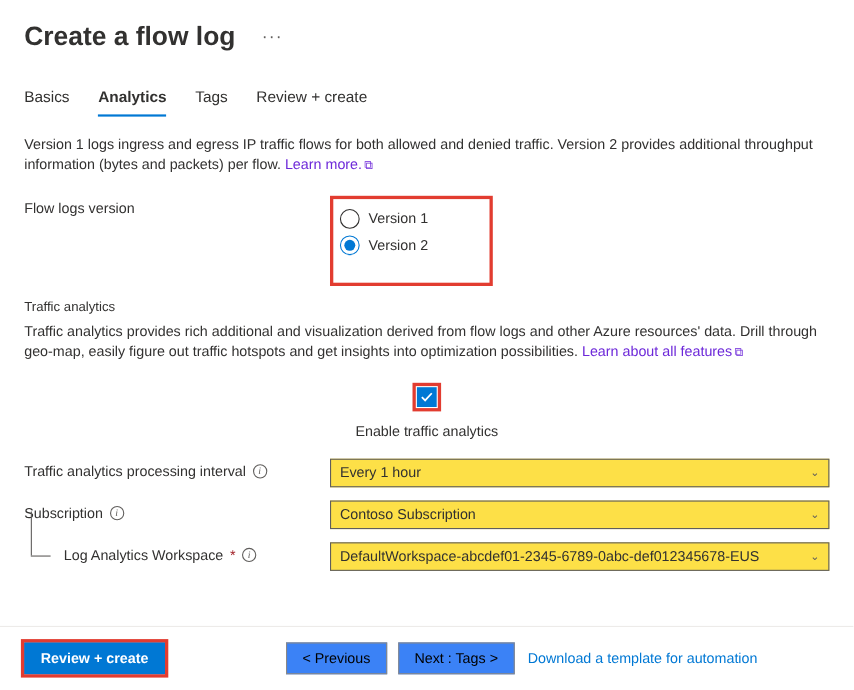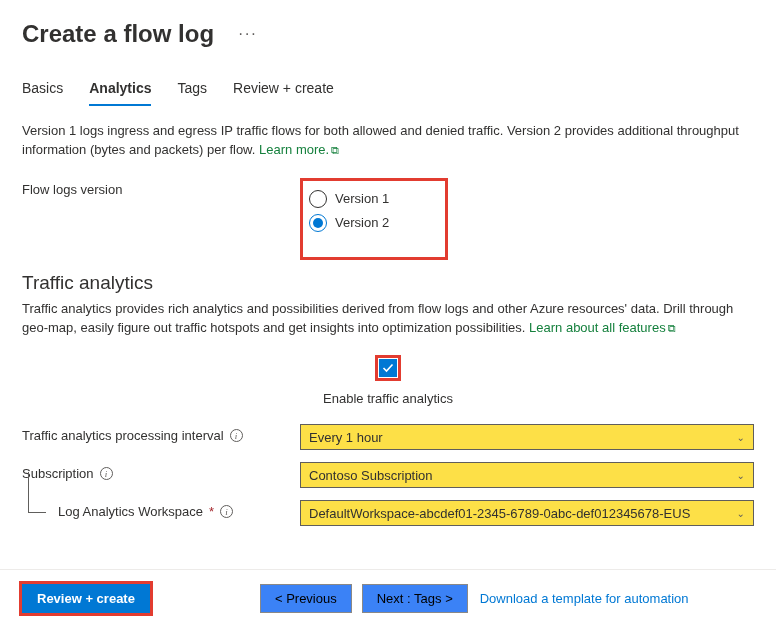--- a/index.html
+++ b/index.html
@@ -48,21 +48,21 @@
     font-weight: 600;
     border-bottom: 2px solid #0078d4;
   }
   .desc {
     font-size: 13px;
     line-height: 1.45;
     color: #323130;
     margin-bottom: 18px;
   }
   .link {
-    color: #15803d;
+    color: #6d28d9;
     text-decoration: none;
     cursor: pointer;
   }
   .ext-icon {
     display: inline-block;
     font-size: 11px;
     margin-left: 2px;
     vertical-align: 0;
   }
   .row {
@@ -106,21 +106,21 @@
   .radio-circle.checked {
     border-color: #0078d4;
   }
   .radio-dot {
     width: 10px;
     height: 10px;
     border-radius: 50%;
     background: #0078d4;
   }
   .section-heading {
-    font-size: 19px;
+    font-size: 12px;
     margin-top: 8px;
     margin-bottom: 6px;
   }
   .checkbox-row {
     display: flex;
     align-items: center;
     gap: 10px;
     margin: 18px 0 18px 0;
     flex-direction: column;
   }
@@ -273,21 +273,21 @@
           </div>
         <span>Version 2</span>
       </div>
     </div>
   </div>
 </div>
 
 <div class="section-heading">Traffic analytics</div>
 
 <div class="desc">
-  <span>Traffic analytics provides rich analytics and possibilities derived from flow logs and other Azure resources' data. Drill through geo-map, easily figure out traffic hotspots and get insights into optimization possibilities.</span>
+  <span>Traffic analytics provides rich additional and visualization derived from flow logs and other Azure resources' data. Drill through geo-map, easily figure out traffic hotspots and get insights into optimization possibilities.</span>
   <a class="link">
     <span>Learn about all features</span><span class="ext-icon">⧉</span>
   </a>
 </div>
 
 <div class="checkbox-row">
   <span class="checkbox-highlight">
     <span class="checkbox-box">
       <svg class="checkmark" viewBox="0 0 12 12">
           <path d="M1.5 6 L4.5 9 L10.5 2.5" stroke="#fff" stroke-width="1.6" fill="none"></path>

